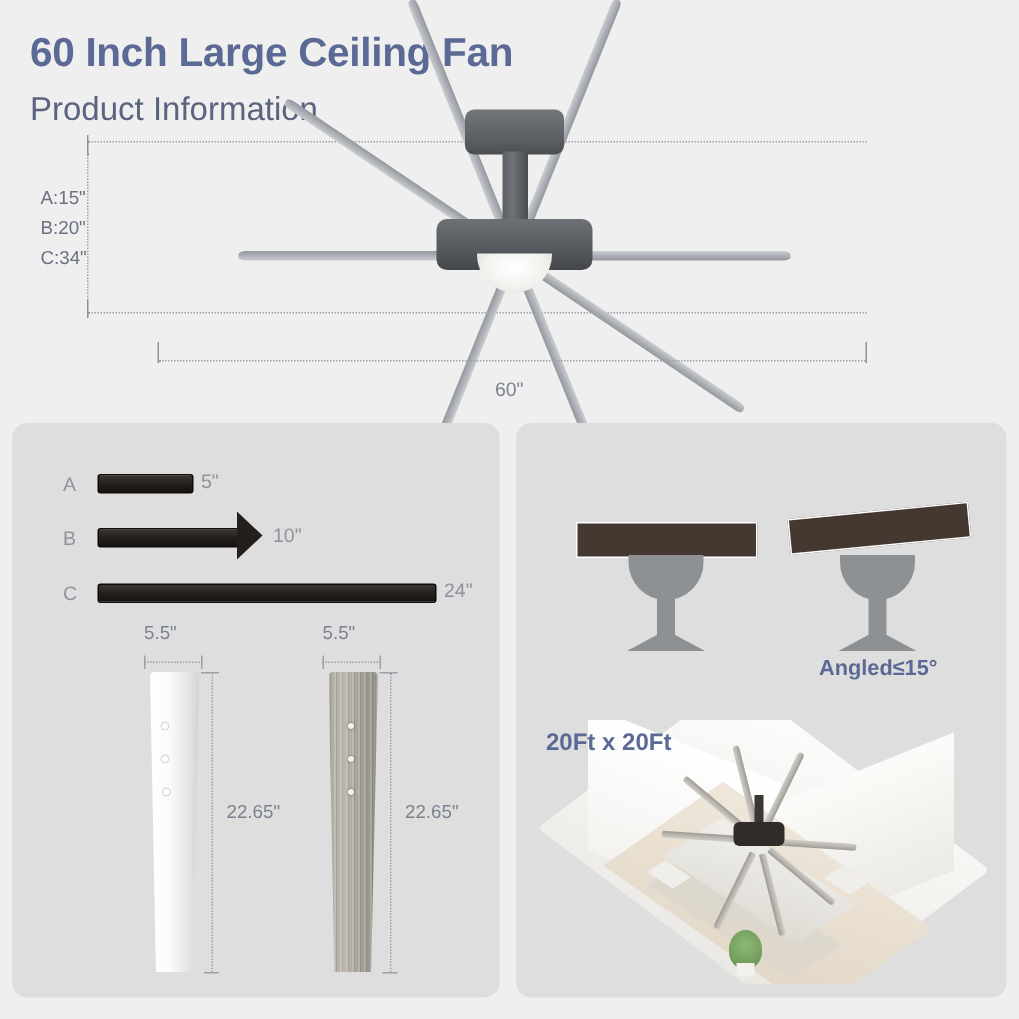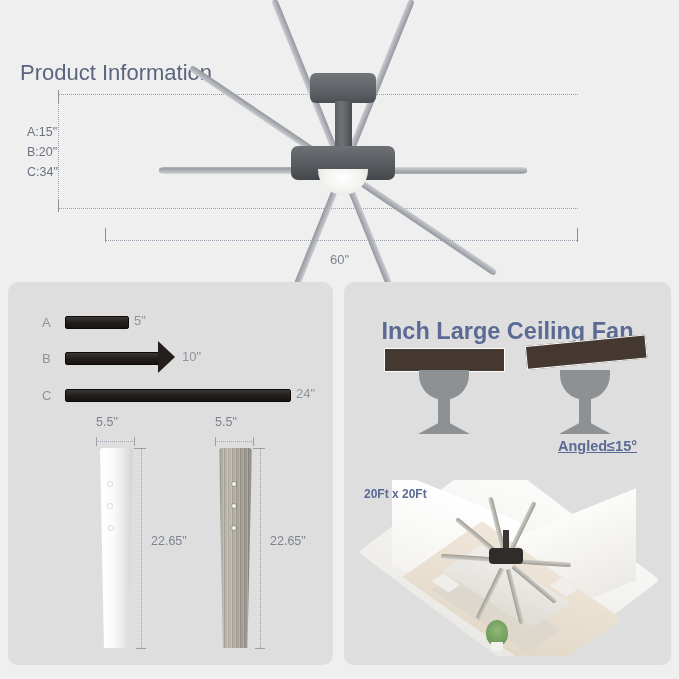--- a/index.html
+++ b/index.html
@@ -148,21 +148,21 @@
     border-bottom: 14px solid #8e9194;
   }
   .mount-caption {
     position: absolute; font-size: 14.5px; font-weight: bold; color: #5b6a94;
     text-align: center; white-space: nowrap;
   }
 
   
   .room-label {
     position: absolute; left: 20px; top: 205px;
-    font-size: 12px; font-weight: bold; color: #5b6a94; z-index: 12;
+    font-size: 16px; font-weight: bold; color: #5b6a94; z-index: 12;
   }
   .room-scene {
     position: absolute; left: 14px; top: 198px; width: 300px; height: 176px;
     overflow: hidden;
   }
   .iso-room {
     position: absolute; left: 46px; top: 4px; width: 210px; height: 164px;
     background: linear-gradient(160deg,#fdfdfc 0%, #f2f1ee 55%, #e8e6e1 100%);
     transform: rotate(45deg) skew(-8deg,-8deg);
     border-radius: 4px;
@@ -224,20 +224,21 @@
     position: absolute; left: 50%; top: 50%;
     width: 6px; height: 20px; margin-left: -3px; margin-top: -26px;
     background: #3a3733; z-index: 2;
   }
 </style>
 </head>
 <body>
 
 <div id="page">
 
+  <div class="title">60 Inch Large Ceiling Fan</div>
   <div class="subtitle">Product Information</div>
 
   <div class="hero">
 
     <div class="dim-dot-h" style="left:58px; top:6px; width:520px;"></div>
     <div class="dim-dot-h" style="left:58px; top:120px; width:520px;"></div>
 
     <div class="tick-v" style="left:58px; top:2px; height:12px;"></div>
     <div class="tick-v" style="left:58px; top:112px; height:12px;"></div>
     <div class="dim-dot-v" style="left:58px; top:14px; height:98px;"></div>
@@ -313,32 +314,31 @@
     <div class="screw dark" style="left:224px; top:244px;"></div>
 
     <div class="dim-dot-v" style="left:252px; top:166px; height:200px;"></div>
     <div class="tick-h" style="left:245px; top:166px; width:12px; background:#9aa0aa;"></div>
     <div class="tick-h" style="left:247px; top:366px; width:10px; background:#9aa0aa;"></div>
     <div class="blade-side-dim" style="left:262px; top:252px;">22.65"</div>
   </div>
 
   <div class="panel" id="panel-right">
 
-    <div class="panel-title">Inch Large Ceiling Fan</div>
 
     <div class="beam" style="left:40px; top:66px; width:119px; height:22px;"></div>
     <div class="mount-cup" style="left:75px; top:88px; width:50px; height:30px;"></div>
     <div class="mount-stem" style="left:94px; top:116px; width:12px; height:26px;"></div>
     <div class="mount-flare" style="left:74px; top:138px;"></div>
 
     <div class="beam" style="left:182px; top:64px; width:119px; height:22px; transform: rotate(-5.5deg); transform-origin: 0% 50%;"></div>
     <div class="mount-cup" style="left:216px; top:88px; width:50px; height:30px;"></div>
     <div class="mount-stem" style="left:235px; top:116px; width:12px; height:26px;"></div>
     <div class="mount-flare" style="left:215px; top:138px;"></div>
-    <div class="mount-caption" style="left:194px; top:156px; width:119px;text-decoration:underline;">Angled≤15°</div>
+    <div class="mount-caption" style="left:182px; top:156px; width:119px;">Angled≤15°</div>
 
     <div class="room-label">20Ft x 20Ft</div>
 
     <div class="room-scene">
       <div class="iso-room"></div>
       <div class="iso-wall-a"></div>
       <div class="iso-wall-b"></div>
       <div class="iso-floor"></div>
       <div class="iso-rug"></div>
       <div class="iso-bed"></div>

